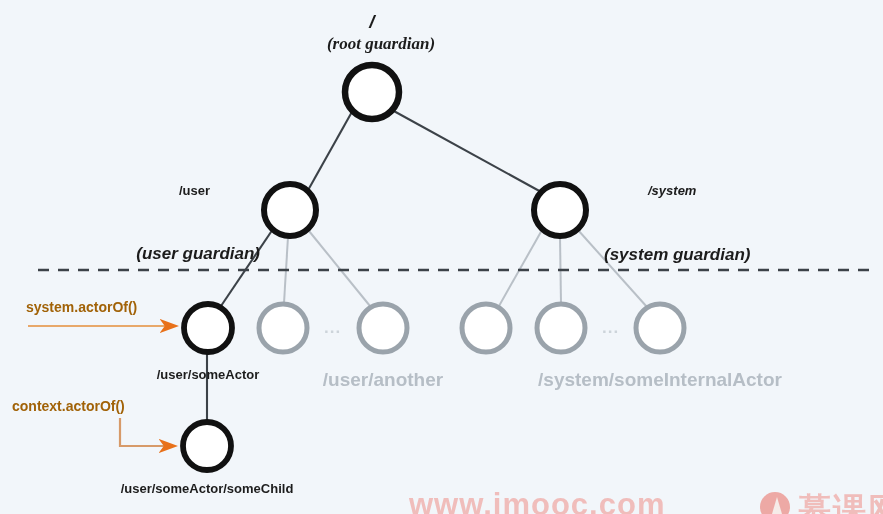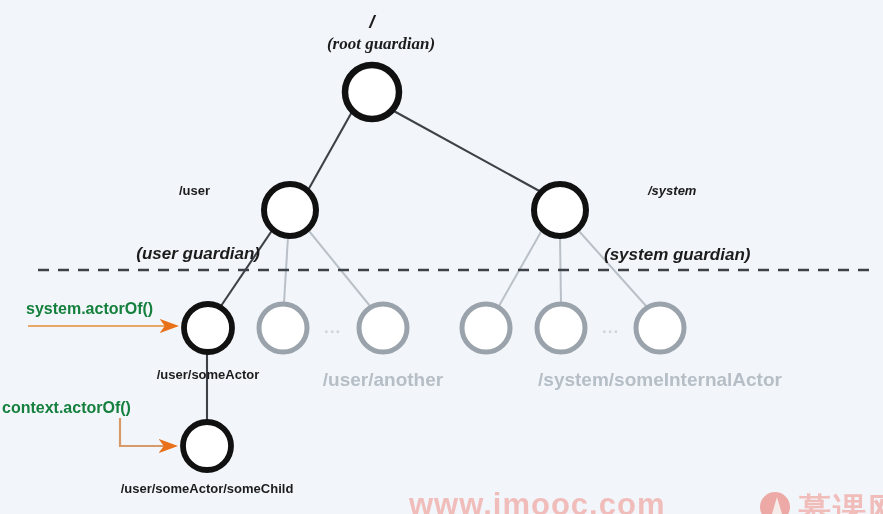--- a/index.html
+++ b/index.html
@@ -47,22 +47,22 @@
     font-size: 19px;
     color: #1c1c1c;
   }
   .lbl-muted {
     font-weight: bold;
     font-size: 19px;
     color: #b6bec6;
   }
   .lbl-code {
     font-weight: bold;
-    font-size: 16px;
-    color: #15803d;
+    font-size: 14px;
+    color: #a16207;
   }
   .center { text-align: center; }
   .right  { text-align: right; }
   .ellipsis-dots {
     position: absolute;
     font-size: 17px;
     font-weight: bold;
     color: #cdd4da;
     letter-spacing: 1px;
   }
@@ -157,21 +157,21 @@
   <div class="lbl lbl-path right" style="left:100px; top:183px; width:110px;">/user</div>
 
   <div class="lbl lbl-paren right" style="left:50px; top:208px; width:210px;margin-top:36px;">(user guardian)</div>
 
   <div class="lbl lbl-path" style="left:648px; top:183px;font-style:italic;">/system</div>
 
   <div class="lbl lbl-paren" style="left:604px; top:208px;margin-top:37px;">(system guardian)</div>
 
   <div class="lbl lbl-code" style="left:26px; top:299px;">system.actorOf()</div>
 
-  <div class="lbl lbl-code" style="left:2px; top:398px;">context.actorOf()</div>
+  <div class="lbl lbl-code" style="left:12px; top:398px;">context.actorOf()</div>
 
   <div class="lbl lbl-path center" style="left:118px; top:367px; width:180px;">/user/someActor</div>
 
   <div class="lbl lbl-muted center" style="left:293px; top:368px; width:180px;">/user/another</div>
 
   <div class="lbl lbl-muted center" style="left:520px; top:368px; width:280px;text-align:center;">/system/someInternalActor</div>
 
   <div class="lbl lbl-path center" style="left:57px; top:481px; width:300px;">/user/someActor/someChild</div>
 
   <div class="ellipsis-dots" style="left:324px; top:318px;">...</div>

